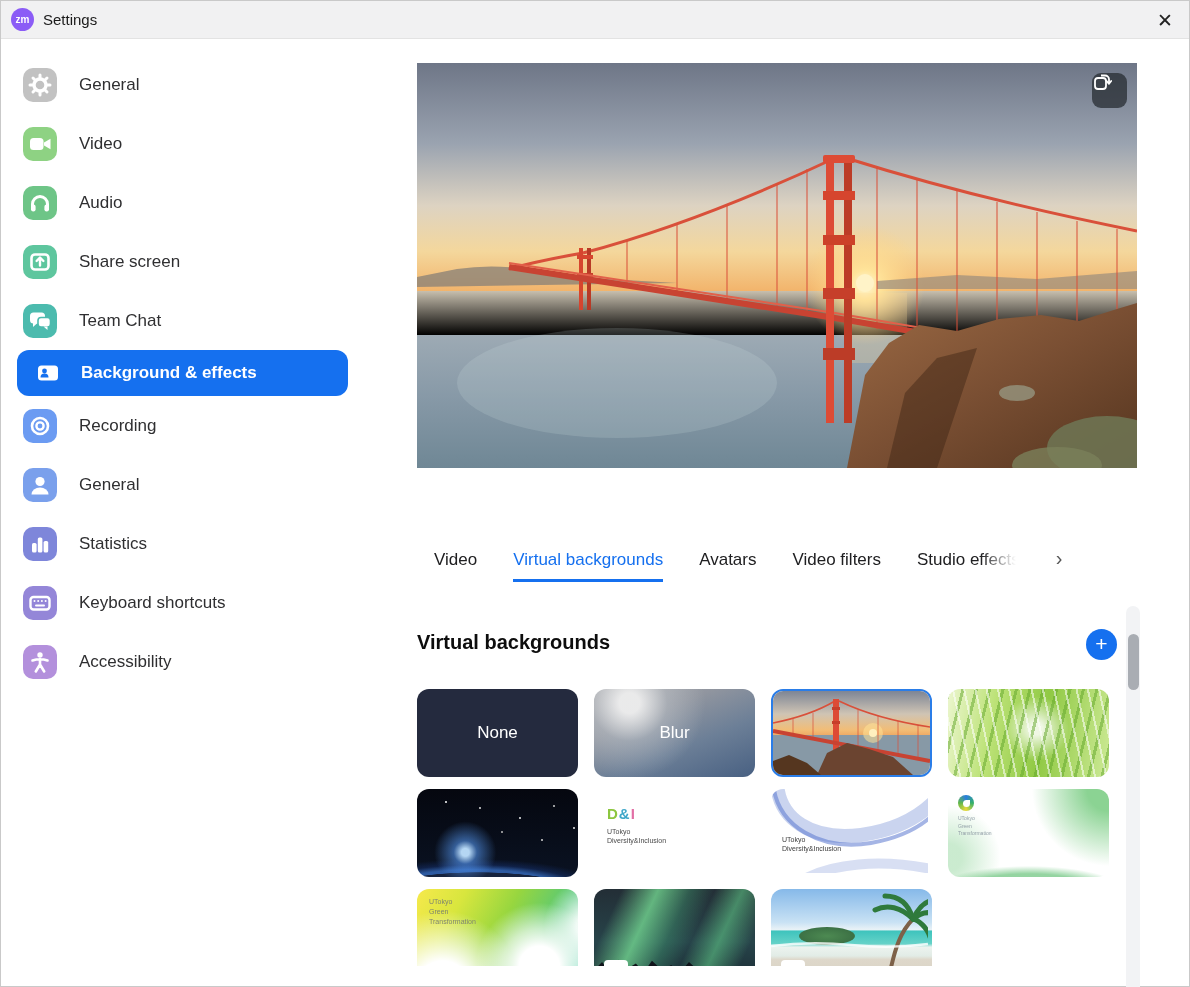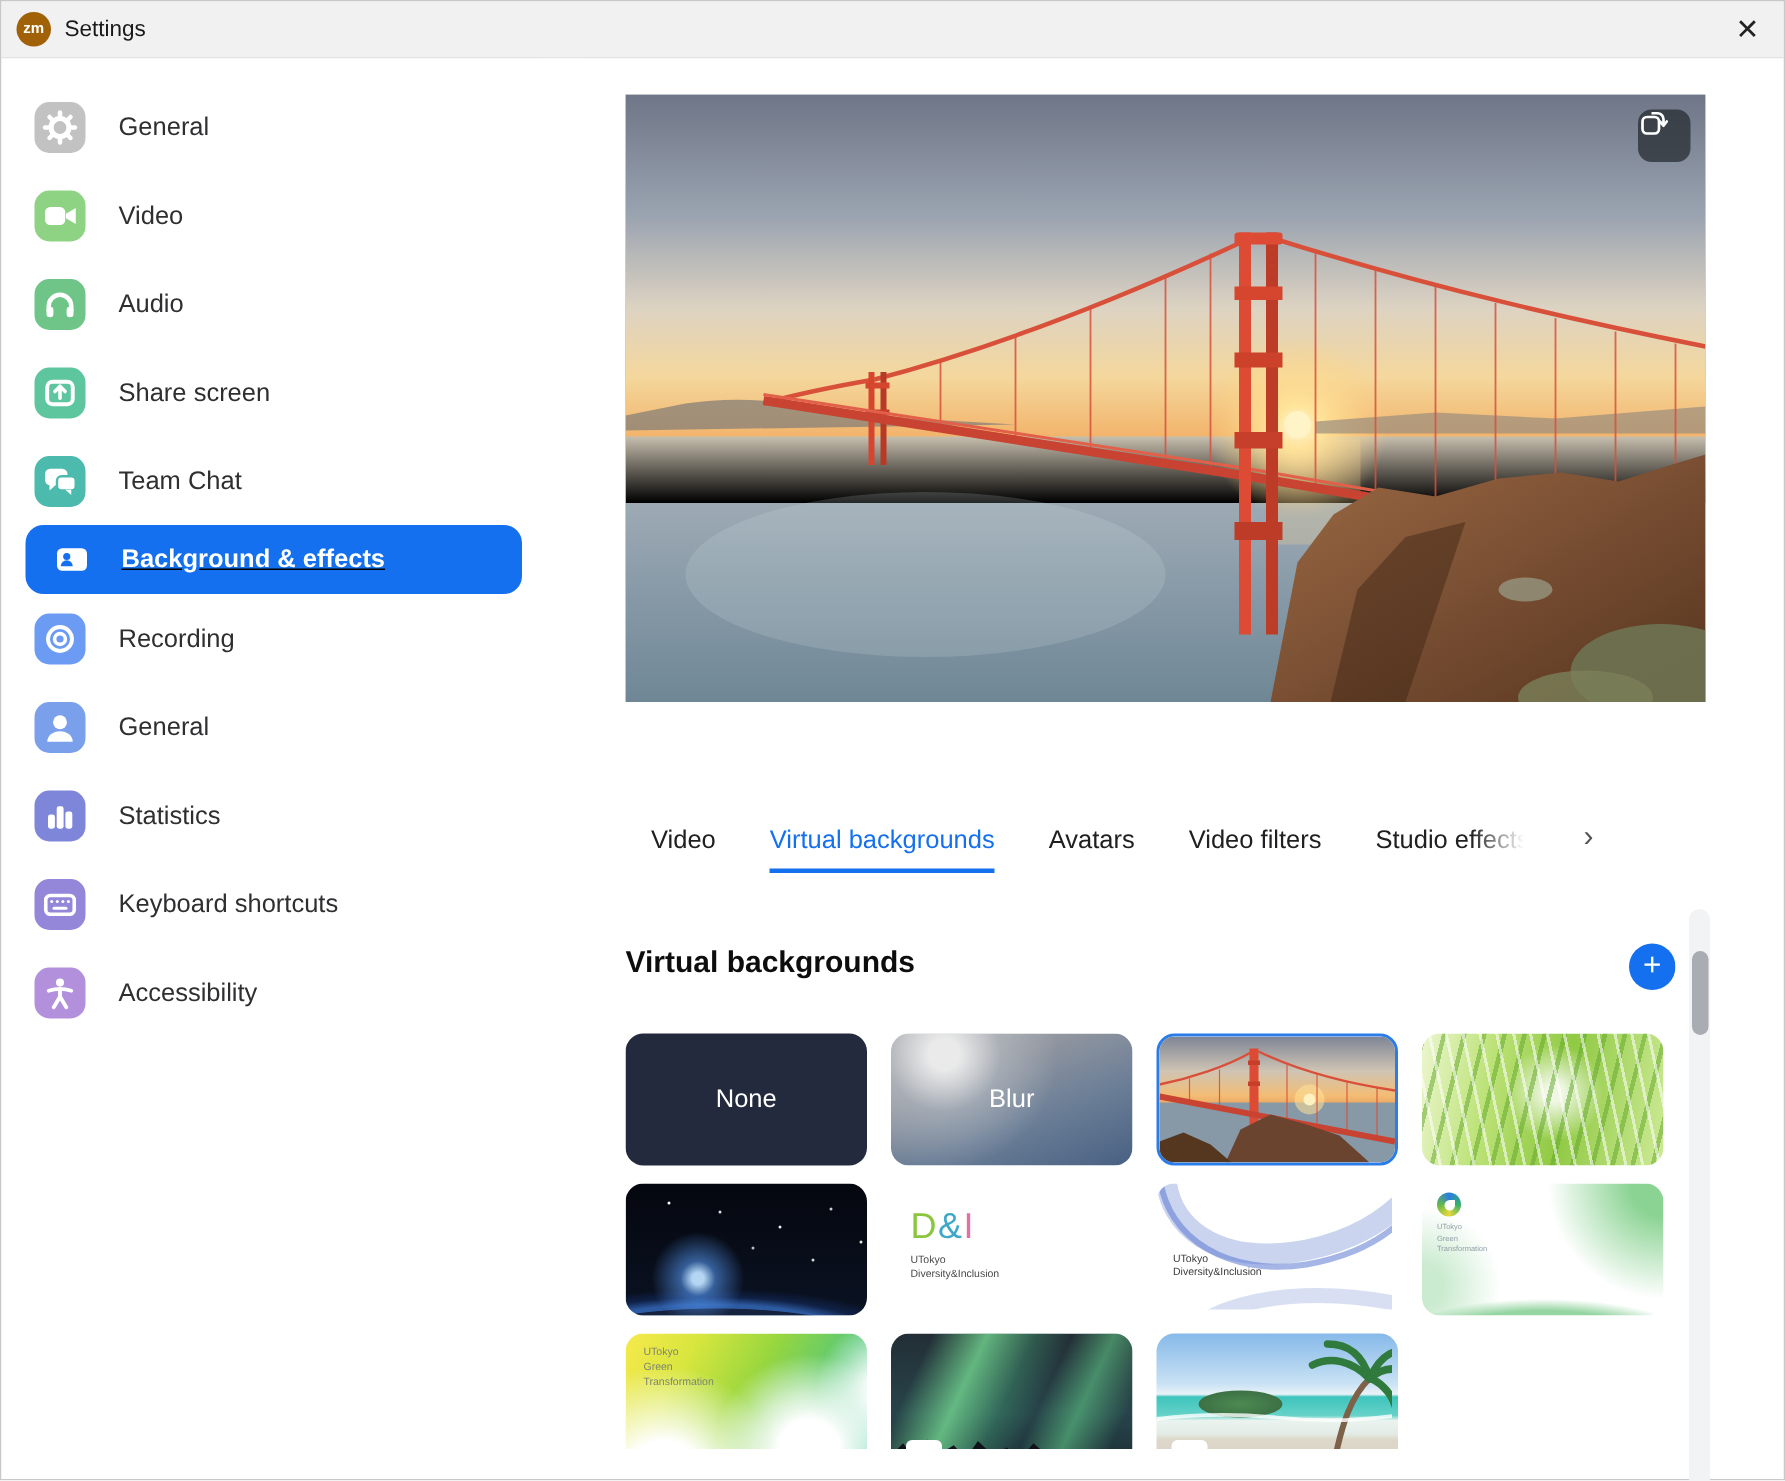--- a/index.html
+++ b/index.html
@@ -5,36 +5,36 @@
   * { margin:0; padding:0; box-sizing:border-box; }
   html,body { width:1190px; height:987px; overflow:hidden;
     font-family:"Liberation Sans", sans-serif; background:#fff; }
   .window { position:relative; width:1190px; height:987px; background:#fff;
     border:1px solid #c9c9c9; }
 
   
   .titlebar { position:absolute; left:0; top:0; width:100%; height:38px;
     background:#f1f1f2; border-bottom:1px solid #e3e3e3; display:flex; align-items:center; }
   .zm-logo { width:23px; height:23px; border-radius:50%; margin-left:10px;
-    background:#a16207; color:#fff; font-size:10px; font-weight:bold;
+    background:#8b5cf6; color:#fff; font-size:10px; font-weight:bold;
     display:flex; align-items:center; justify-content:center; }
   .win-title { margin-left:9px; font-size:15px; color:#1a1a1a; }
   .close-btn { position:absolute; right:8px; top:3px; width:32px; height:32px;
     display:flex; align-items:center; justify-content:center; font-size:19px;
     color:#222; cursor:pointer; font-weight:300; }
 
   
   .sidebar { position:absolute; left:0; top:38px; width:390px; bottom:0;
     background:#fff; border-right:1px solid #e4e4e6; padding-top:16px; }
   .sb-item { position:relative; height:59px; display:flex; align-items:center; cursor:pointer; }
   .sb-ic { width:34px; height:34px; border-radius:10px; margin-left:22px;
     display:flex; align-items:center; justify-content:center; flex:0 0 34px; }
   .sb-label { margin-left:22px; font-size:17px; color:#2f2f31; }
   .sb-item.selected { margin:0 42px 0 16px; height:46px; border-radius:12px;
-    background:#1570EF;text-decoration:underline; }
+    background:#1570EF; }
   .sb-item.selected .sb-ic { margin-left:14px; background:transparent; }
   .sb-item.selected .sb-label { margin-left:16px; color:#fff; font-weight:bold; }
   .ic-general{background:#c2c2c2}.ic-video{background:#8ed283}.ic-audio{background:#6ec587}
   .ic-share{background:#5ec69e}.ic-chat{background:#4cbbae}.ic-rec{background:#6b9bf2}
   .ic-profile{background:#7aa0ec}.ic-stats{background:#7e86da}.ic-keys{background:#9486d8}
   .ic-access{background:#b390dc}
 
   
   .main { position:absolute; left:359px; top:38px; right:0; bottom:0; background:#fff; }
 
@@ -82,21 +82,21 @@
   .t-earth { background:
       radial-gradient(circle at 30% 72%, rgba(190,225,255,.95) 0 3%, rgba(90,160,255,.55) 9%, transparent 24%),
       radial-gradient(ellipse 130% 60% at 38% 128%, #16233e 0 55%, transparent 56%),
       radial-gradient(ellipse 120% 55% at 36% 118%, rgba(64,130,230,.65) 0 48%, rgba(30,70,160,.3) 58%, transparent 70%),
       linear-gradient(#05070f,#0a1222); }
   .stars { position:absolute; width:2px; height:2px; background:#fff; border-radius:50%;
       left:28px; top:12px; box-shadow:34px 6px #ddd,74px 16px #eee,108px 4px #ccc,
       128px 26px #e8e8e8,56px 30px #bbb,96px 38px #d5d5d5; }
   .t-white { background:#fff; }
   .dai-block { position:absolute; left:13px; top:17px; }
-  .dai-big { font-size:24px; font-weight:normal; letter-spacing:1px; line-height:1; }
+  .dai-big { font-size:15px; font-weight:bold; letter-spacing:1px; line-height:1; }
   .dai-d{color:#8cc63f}.dai-amp{color:#3fa7c9}.dai-i{color:#e26fa5}
   .dai-sub { margin-top:6px; font-size:7px; color:#4a4a4a; line-height:1.35; }
   .wave-text { position:absolute; left:11px; top:46px; font-size:7px; color:#3c3c3c; line-height:1.35; }
   .gx-logo { position:absolute; left:10px; top:6px; width:16px; height:16px; border-radius:50%;
       background:conic-gradient(#2a7de0,#35b06a,#e8d93a,#63b84a,#2a7de0); }
   .gx-logo::after { content:""; position:absolute; left:5px; top:5px; width:7px; height:7px;
       background:#fff; border-radius:50% 0 50% 50%; }
   .gx-text { position:absolute; left:10px; top:26px; font-size:5px; color:#93a0a8; line-height:1.5; }
   .t-green-corp { background:
       radial-gradient(circle at 100% 0%, rgba(110,200,120,.8) 0 12%, transparent 42%),

